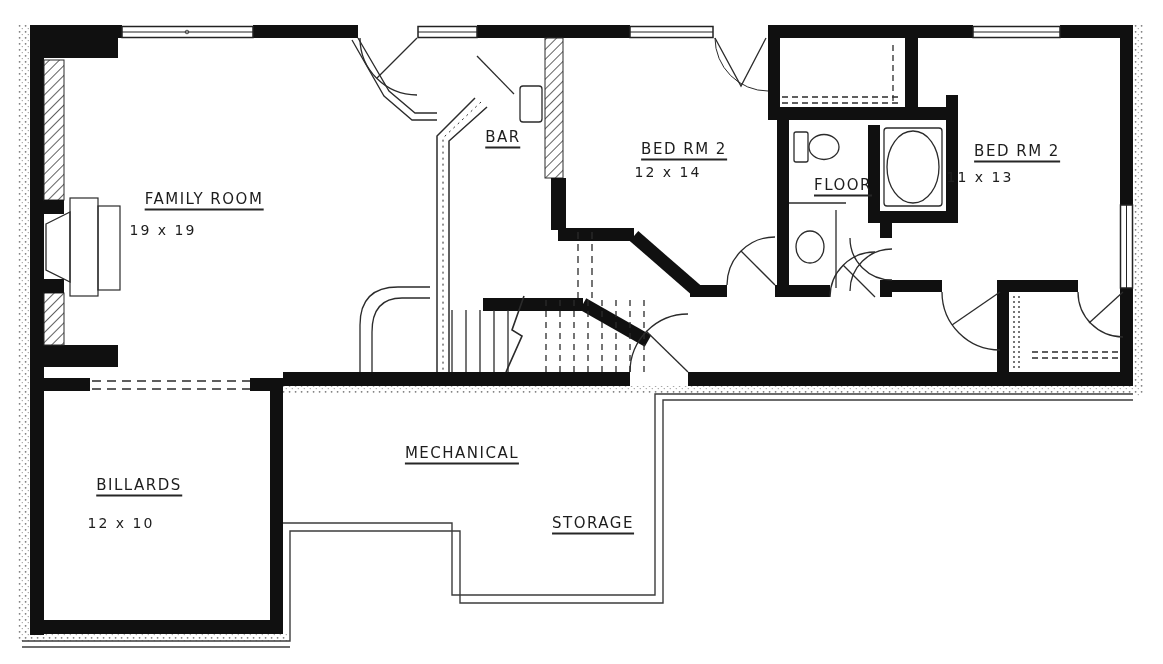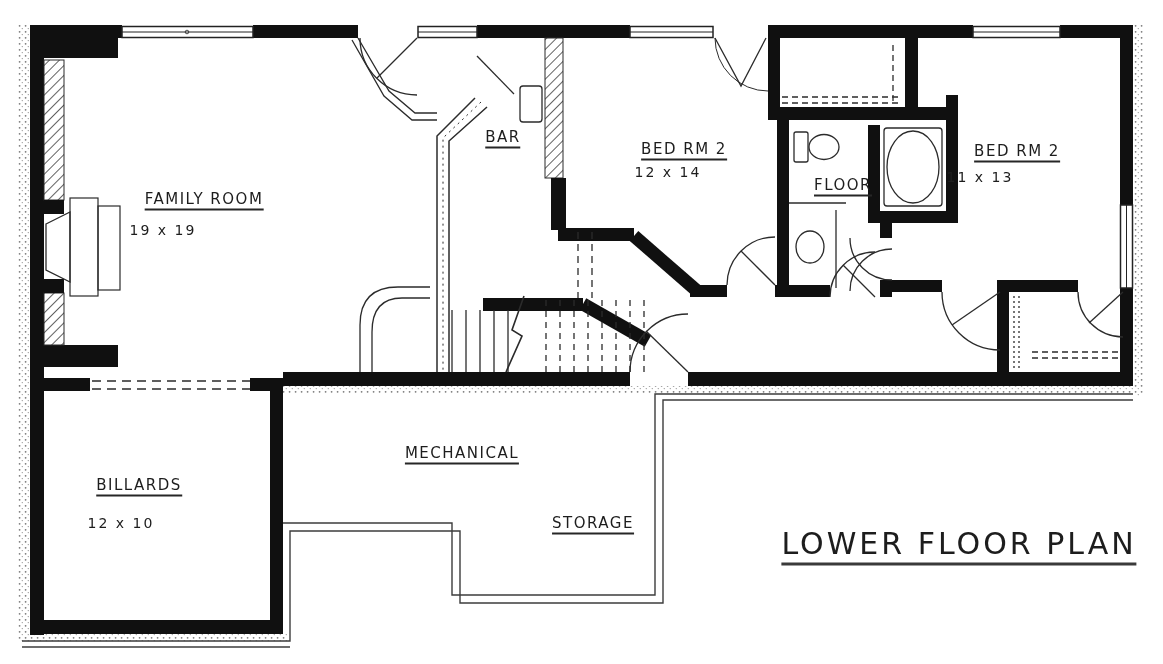--- a/index.html
+++ b/index.html
@@ -295,17 +295,14 @@
 </div>
 
 <div class="lbl" style="left:462px;top:452px">
   <span class="rname">MECHANICAL</span>
 </div>
 
 <div class="lbl" style="left:593px;top:522px">
   <span class="rname">STORAGE</span>
 </div>
 
-<div class="lbl title" style="left:959px;top:543px">
-  <span class="rname">LOWER FLOOR PLAN</span>
-</div>
 
 </div>
 
 </body></html>

